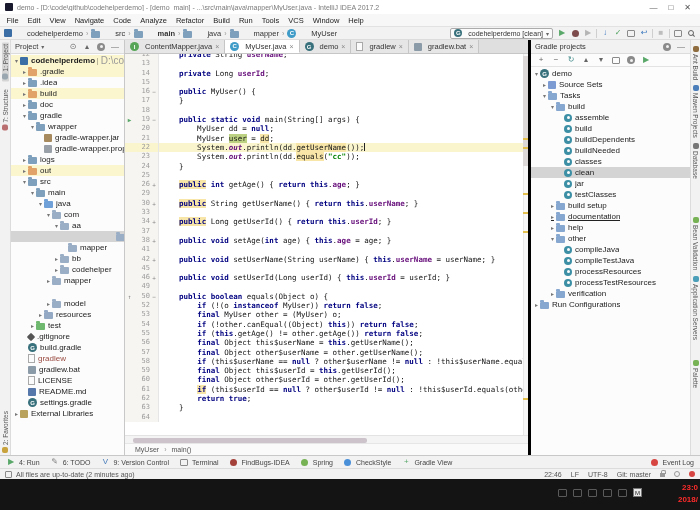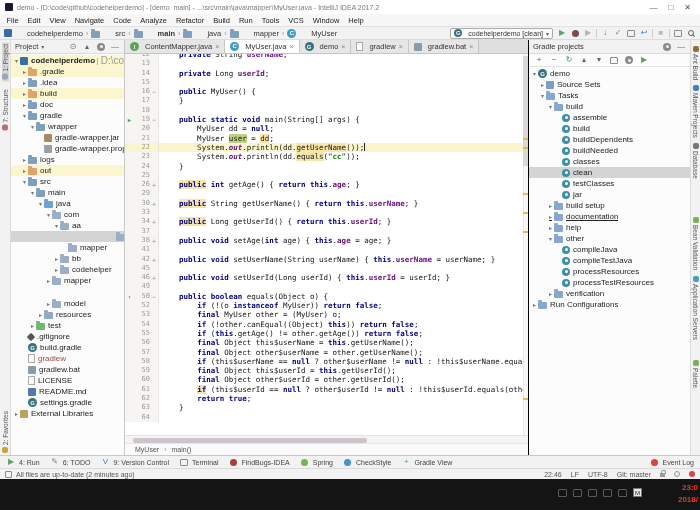--- a/index.html
+++ b/index.html
@@ -83,21 +83,21 @@
   .ctext .hy{background:#F7E6A8}
   .ctext .hg{background:#BCD181}
   .caret{display:inline-block;width:1px;height:8px;background:#222;vertical-align:-1px}
   .estripe{position:absolute;right:0;top:0;bottom:0;width:5px;background:#F7F7F7;border-left:1px solid #E8E8E8}
   .vthumb{position:absolute;right:0;top:2px;width:5px;height:110px;background:#DCD8D8}
   .emark{position:absolute;right:0;width:5px;height:2px;background:#E2BE4C}
   .hscroll{height:8px;background:#F4F4F4;border-top:1px solid #E3E3E3;position:relative;flex:none}
   .hthumb{position:absolute;left:8px;top:1.5px;width:58%;height:5px;background:#CDC3CB;border-radius:2px}
   .ebread{height:12px;display:flex;align-items:center;font-size:7px;color:#555;padding-left:10px;gap:3px;background:#FAFAFA;border-top:1px solid #E6E6E6;flex:none}
   
-  .gpanel{width:162px;background:#FCFCFC;border-left:1px solid #000000;display:flex;flex-direction:column;flex:none}
+  .gpanel{width:162px;background:#FCFCFC;border-left:3px solid #000000;display:flex;flex-direction:column;flex:none}
   .gtoolbar{height:13px;border-bottom:1px solid #E3E3E3;display:flex;align-items:center;gap:5px;padding:0 5px;flex:none;color:#666;font-size:8px}
   
   .bbar{height:13px;background:#F2F2F2;border-top:1px solid #C8C8C8;display:flex;align-items:center;font-size:7px;color:#444;padding:0 6px;gap:10px;flex:none}
   .bitem{display:flex;align-items:center;gap:3px;white-space:nowrap}
   .bbar .right{margin-left:auto;display:flex;gap:8px}
   .sbar{height:11px;background:#F2F2F2;border-top:1px solid #DCDCDC;display:flex;align-items:center;font-size:7px;color:#555;padding:0 5px;gap:4px;flex:none}
   .sbar .right{margin-left:auto;display:flex;align-items:center;gap:9px}
   .lockic{width:5px;height:4px;background:#999;position:relative;margin-top:2px}
   .lockic::before{content:"";position:absolute;top:-3px;left:0.5px;width:3px;height:3px;border:1px solid #999;border-bottom:none;border-radius:2px 2px 0 0}
   .hectoric{width:6px;height:6px;border-radius:50%;border:1px solid #999}
@@ -565,26 +565,26 @@
             <span class="tlabel">classes</span>
           </div>
           <div class="trow row-sel" style="padding-left: 26px;">
             <span class="tarrow"></span>
             <span class="ic gearic" style="background: rgb(60, 143, 165);"></span>
             <span class="tlabel">clean</span>
           </div>
           <div class="trow" style="padding-left: 26px;">
             <span class="tarrow"></span>
             <span class="ic gearic" style="background: rgb(60, 143, 165);"></span>
+            <span class="tlabel">jar</span>
+          </div>
+          <div class="trow" style="padding-left: 26px;">
+            <span class="tarrow"></span>
+            <span class="ic gearic" style="background: rgb(60, 143, 165);"></span>
             <span class="tlabel">testClasses</span>
-          </div>
-          <div class="trow" style="padding-left: 26px;">
-            <span class="tarrow"></span>
-            <span class="ic gearic" style="background: rgb(60, 143, 165);"></span>
-            <span class="tlabel">jar</span>
           </div>
           <div class="trow" style="padding-left: 18px;">
             <span class="tarrow">▸</span>
             <span class="ic fold" style="background: rgb(134, 167, 207);"></span>
             <span class="tlabel">build setup</span>
           </div>
           <div class="trow" style="padding-left: 18px; text-decoration: underline;">
             <span class="tarrow">▸</span>
             <span class="ic fold" style="background: rgb(134, 167, 207);"></span>
             <span class="tlabel">documentation</span>

